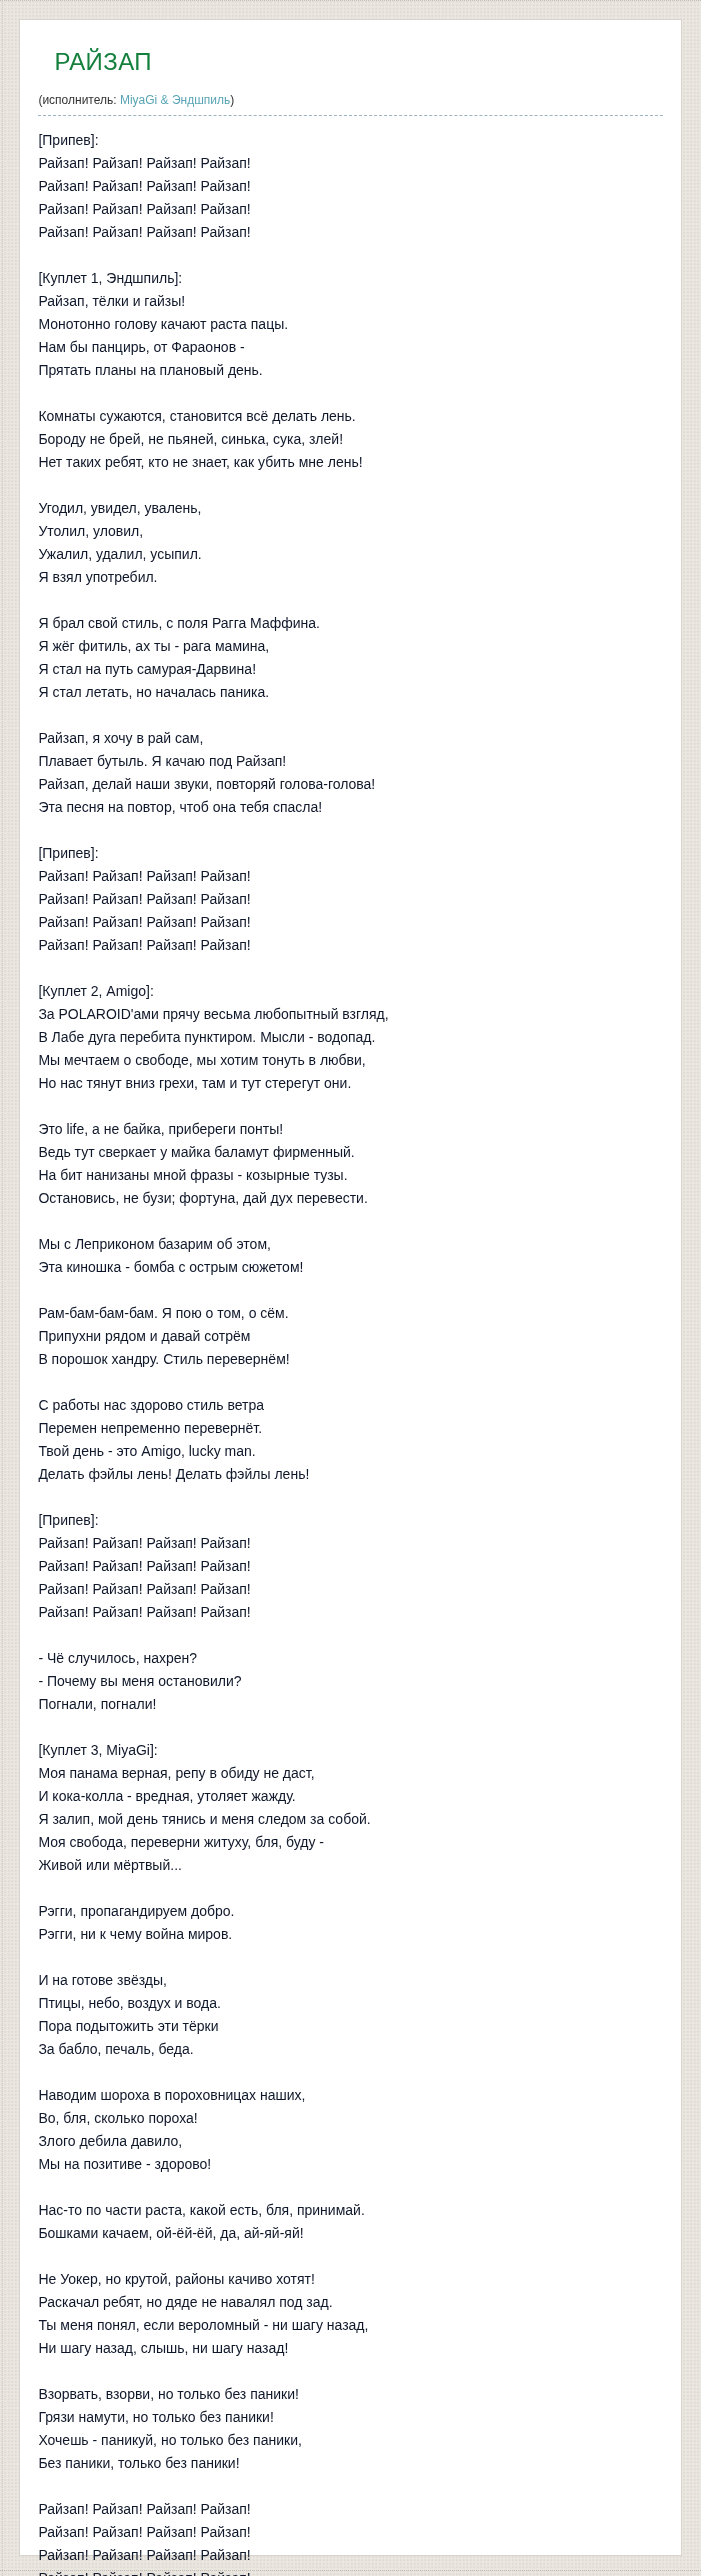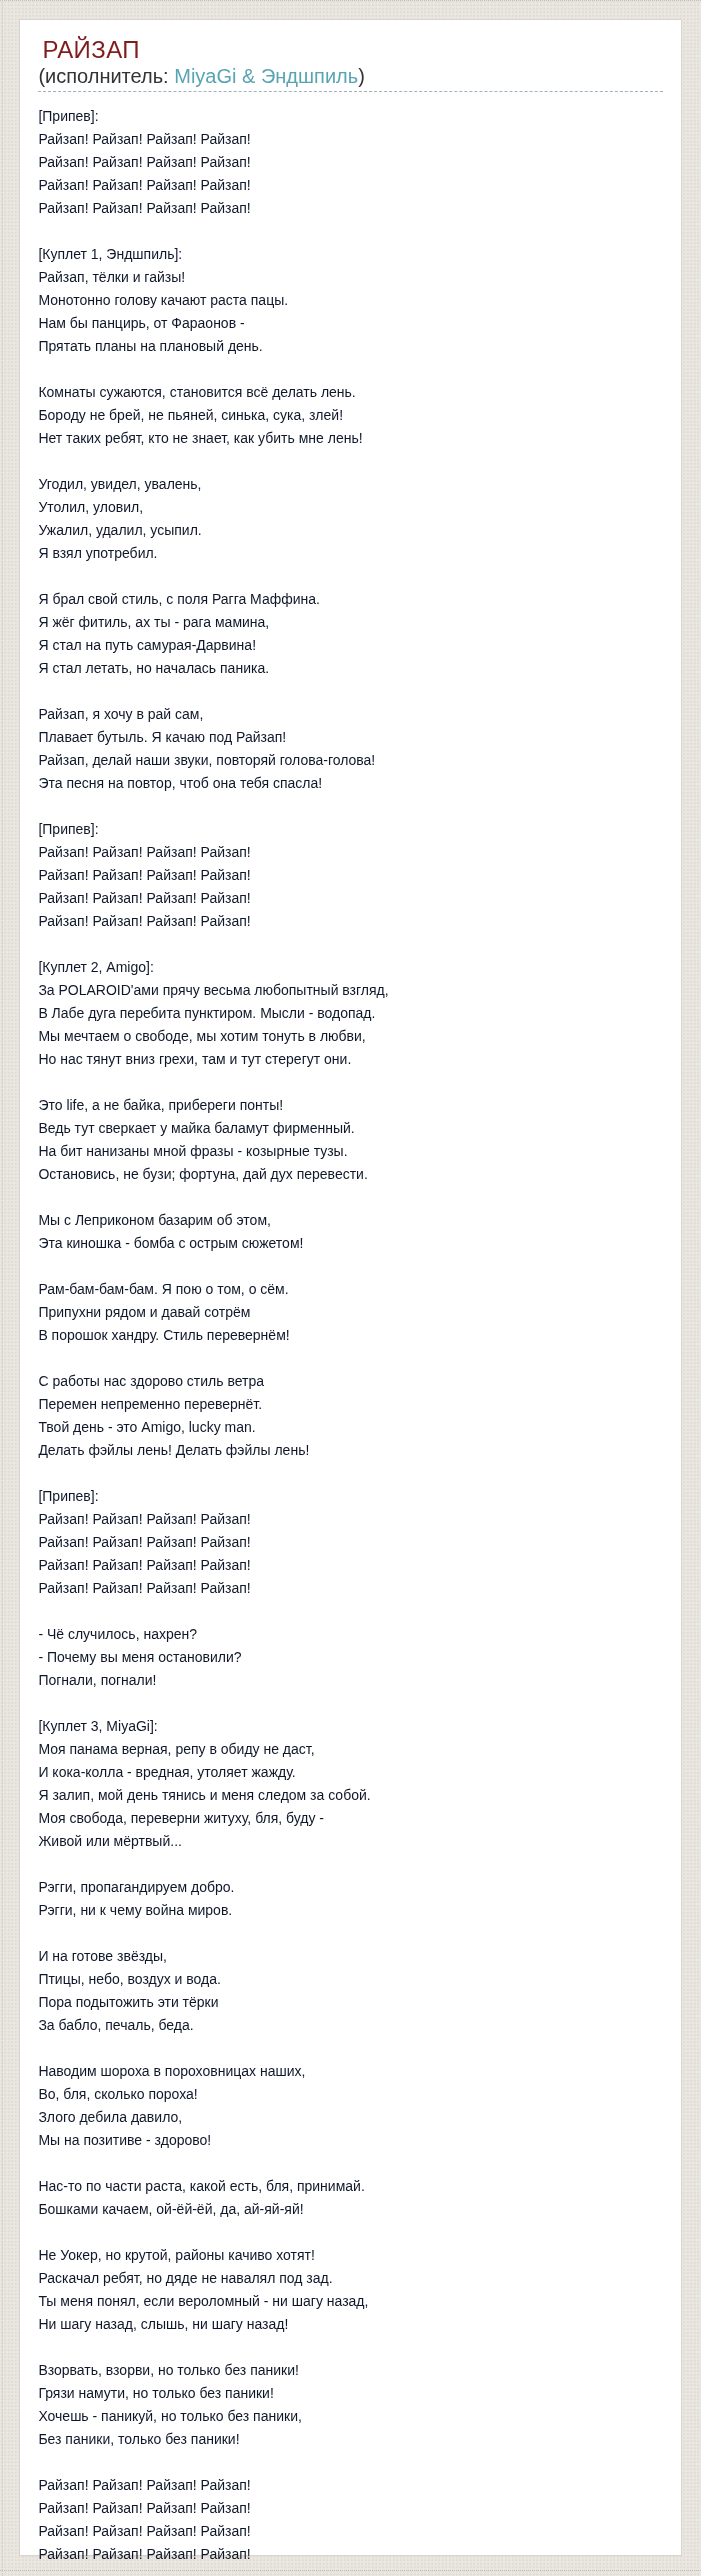--- a/index.html
+++ b/index.html
@@ -39,30 +39,30 @@
     left: 19px;
     top: 19px;
     width: 663px;
     height: 2537px;
     box-sizing: border-box;
     background: #ffffff;
     border: 0.9px solid #d9d5ce;
     padding: 13px 18.4px 17.5px 18.4px;
   }
   h1.song-title {
-    margin: 4px;
+    margin: 16px;
     font-size: 24px;
     line-height: 26px;
     font-weight: 400;
-    color: #7f1d1d;
+    color: #15803d;
     letter-spacing: 0.4px;
   }
   .artist-line {
     margin-top: 1px;
-    font-size: 20px;
+    font-size: 12px;
     line-height: 19px;
     color: #333333;
   }
   .artist-line a {
     color: #58a4b4;
     text-decoration: none;
     cursor: pointer;
   }
   .header-divider {
     margin-top: 5.3px;

